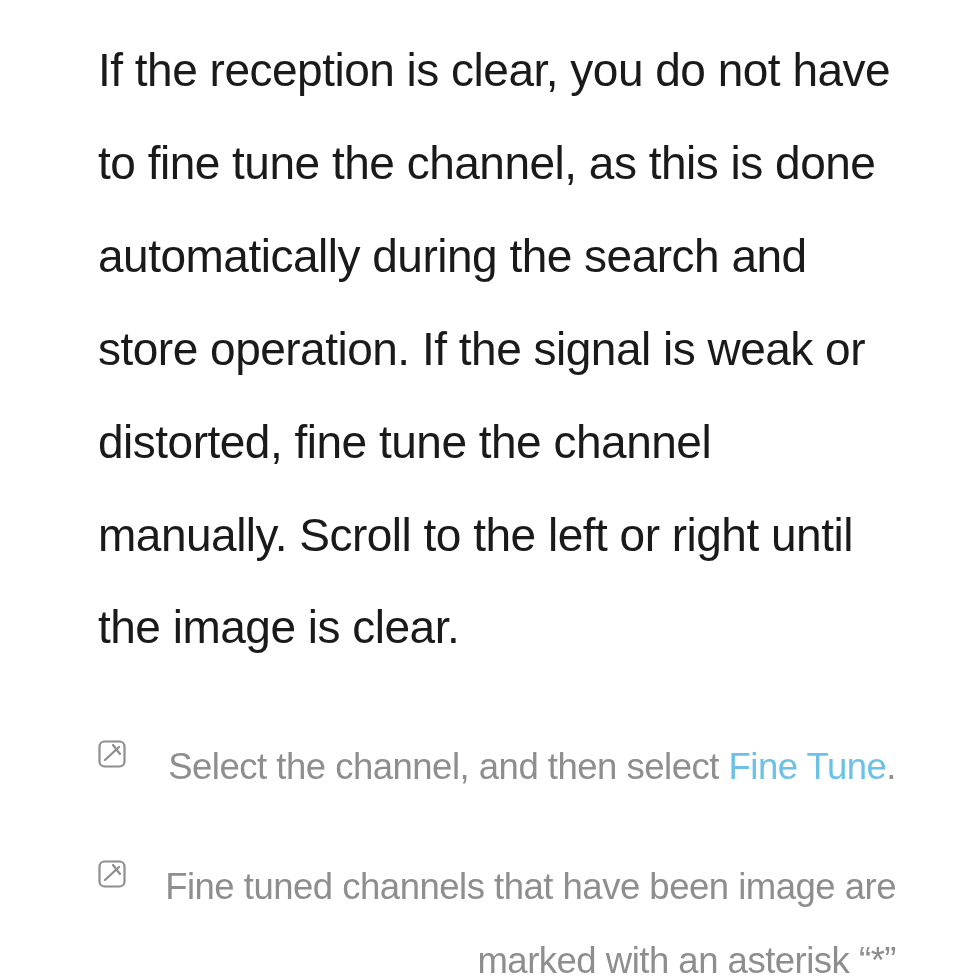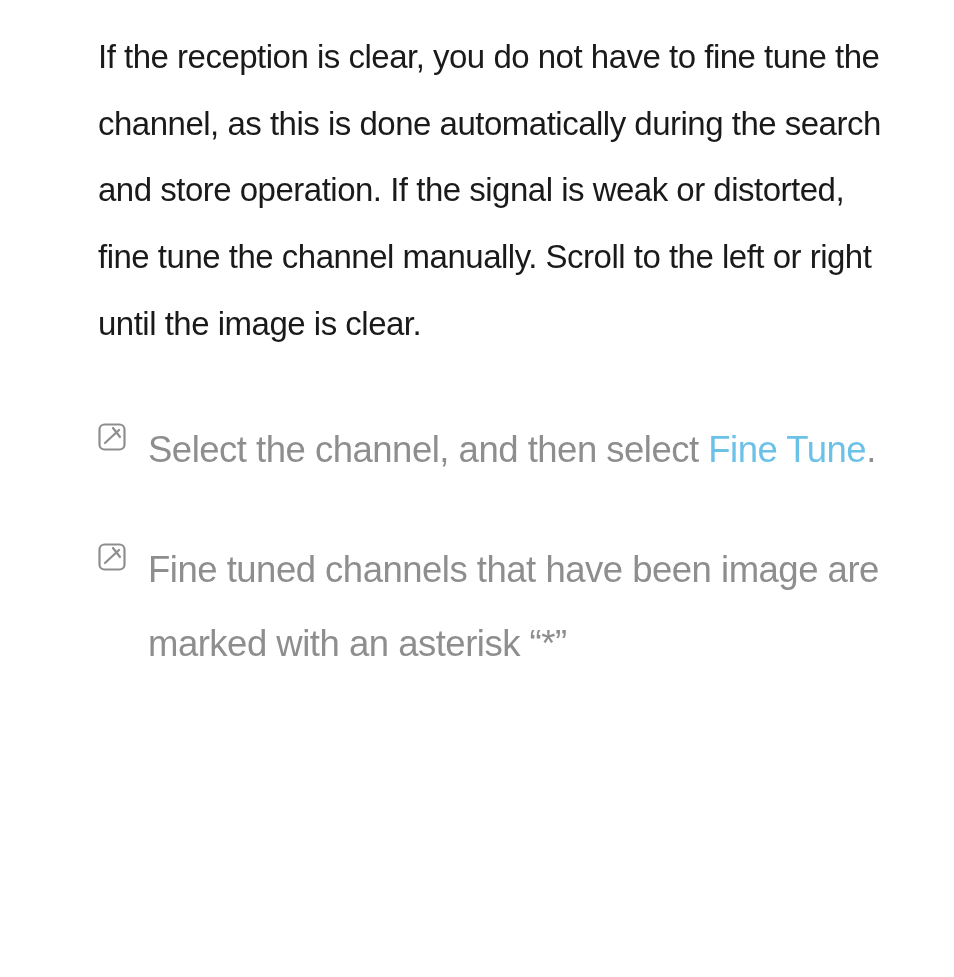--- a/index.html
+++ b/index.html
@@ -9,30 +9,31 @@
   }
   body {
     width: 954px;
     height: 977px;
     background: #ffffff;
     font-family: Arial, Helvetica, sans-serif;
     padding: 24px 58px 0 98px;
     overflow: hidden;
   }
   .main-text {
-    font-size: 33px;
+    font-size: 46px;
     line-height: 2.02;
     letter-spacing: -0.5px;
     color: #1a1a1a;
     margin-bottom: 56px;
   }
   .note-block {
     display: flex;
     align-items: flex-start;
     margin-bottom: 46px;
+    text-align: right;
   }
   .note-icon {
     flex: 0 0 auto;
     width: 28px;
     height: 28px;
     margin-top: 10px;
     margin-right: 22px;
   }
   .note-icon svg {
     display: block;

